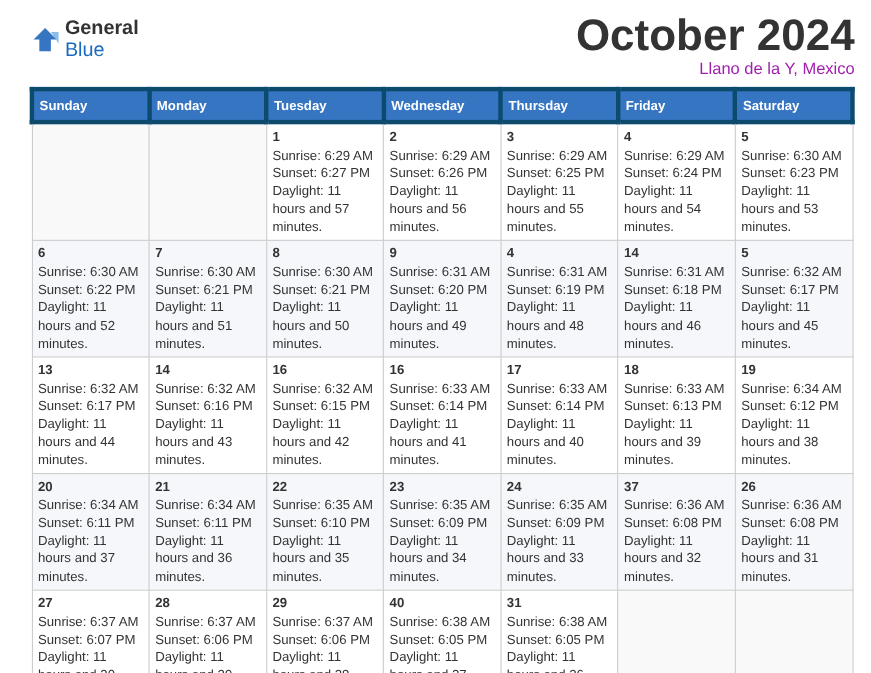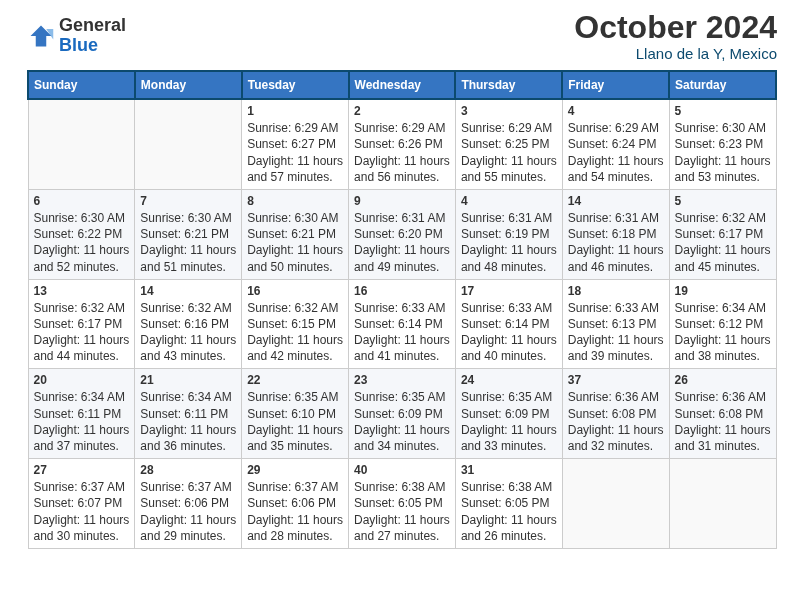--- a/index.html
+++ b/index.html
@@ -30,54 +30,54 @@
       flex-direction: column;
       line-height: 1.1;
     }
     .logo-general {
       font-size: 18px;
       font-weight: bold;
       color: #333;
     }
     .logo-blue {
       font-size: 18px;
-      font-weight: bold;
+      font-weight: normal;
       color: #1a6abf;
     }
     .logo-icon {
       width: 28px;
       height: 28px;
       margin-right: 4px;
     }
     .title-block {
       text-align: right;
     }
     .month-title {
-      font-size: 32px;
+      font-size: 40px;
       font-weight: bold;
       color: #333;
       line-height: 1.1;
     }
     .location {
       font-size: 15px;
-      color: #0c4a6e;
+      color: #a21caf;
     }
     table {
       width: 100%;
       border-collapse: collapse;
       table-layout: fixed;
     }
     thead tr th {
       background-color: #3575c2;
       color: #fff;
       font-size: 12px;
       font-weight: bold;
       padding: 6px 5px;
       text-align: left;
-      border: 2px solid #0c4a6e;
+      border: 4px solid #0c4a6e;
     }
     tbody tr td {
       vertical-align: top;
       border: 1px solid #ccc;
       padding: 4px 5px;
       font-size: 10.5px;
       color: #333;
       height: 80px;
       background: #fff;
     }

